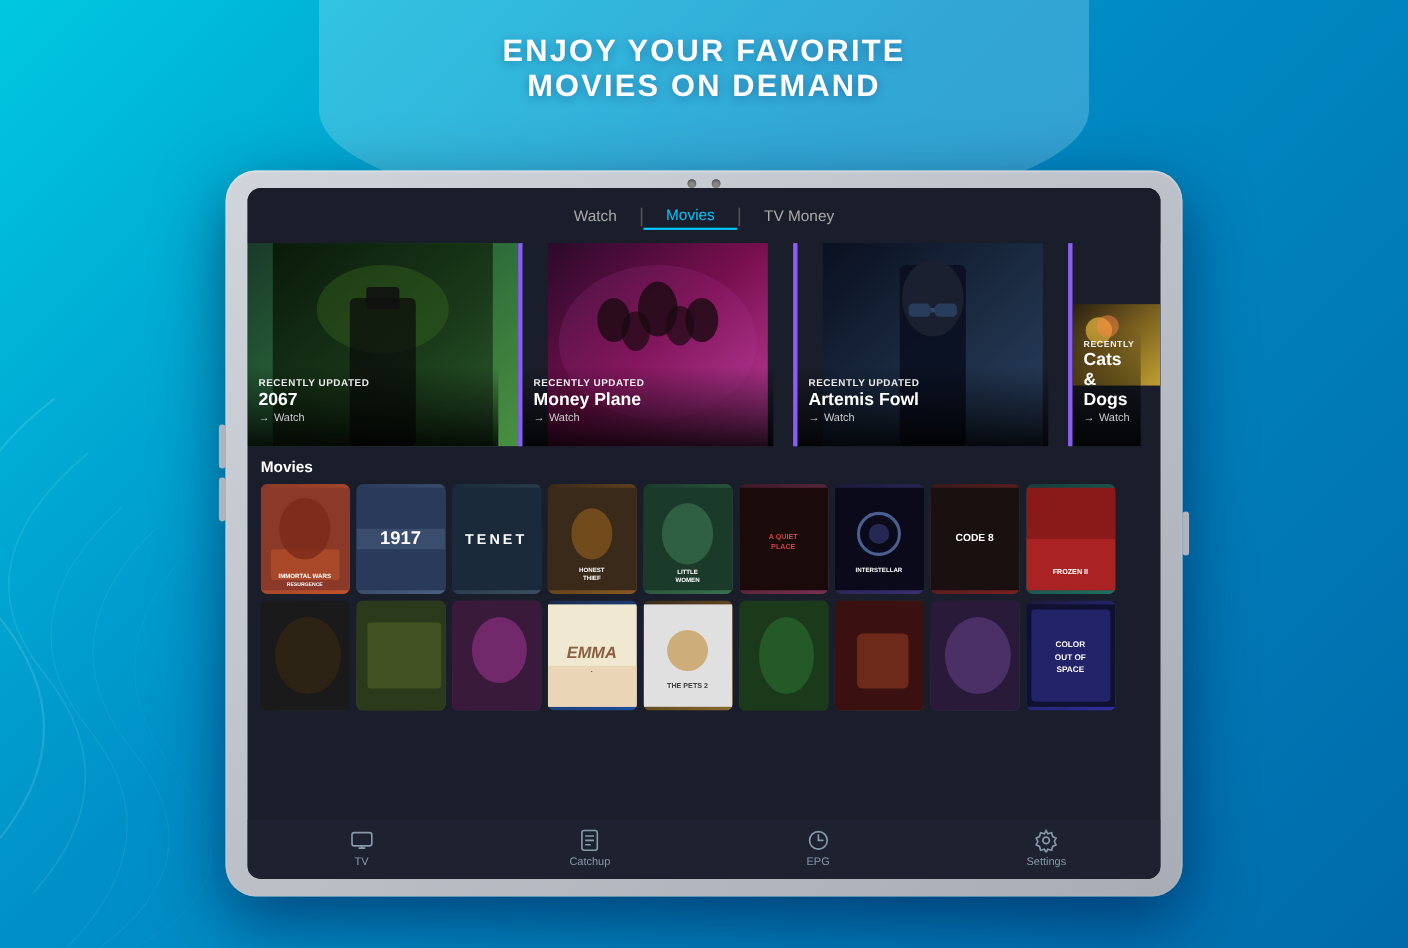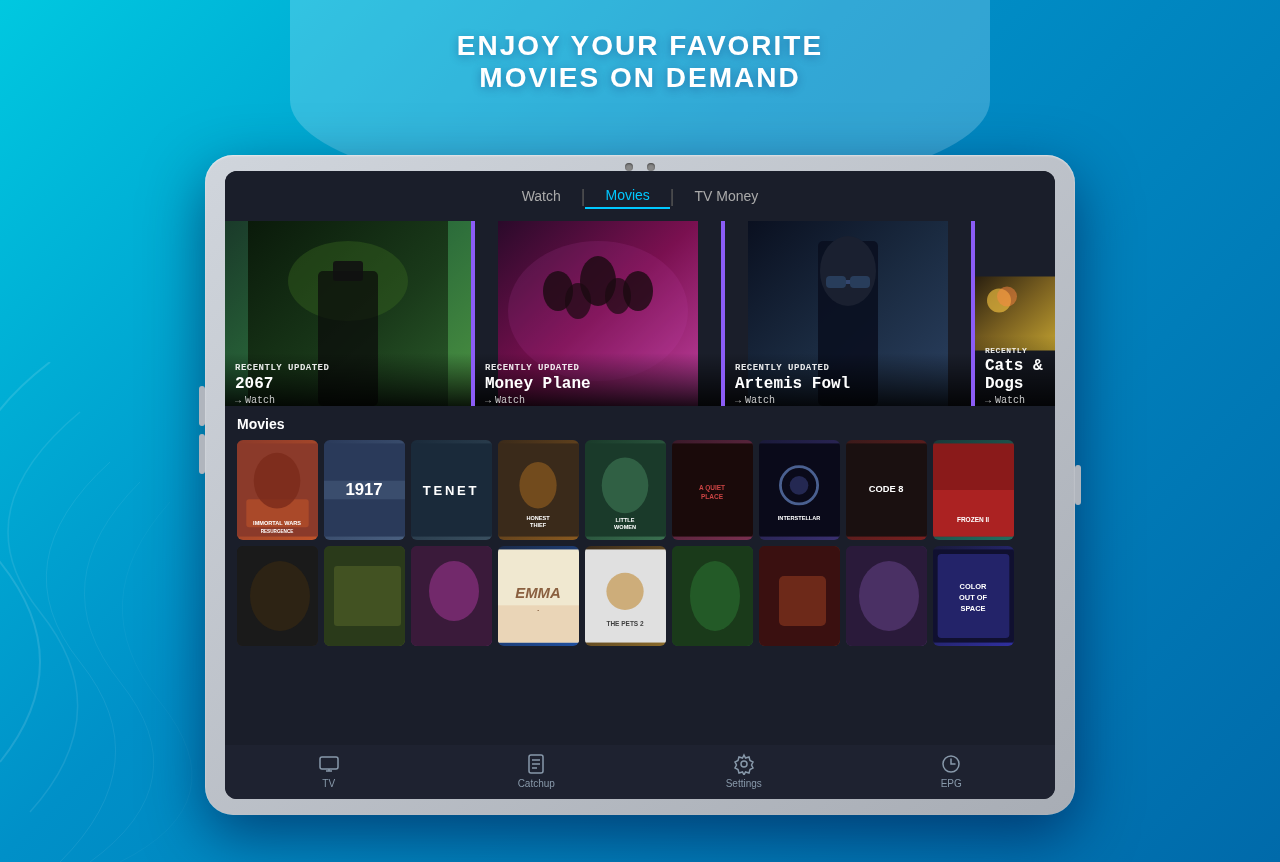--- a/index.html
+++ b/index.html
@@ -158,24 +158,23 @@
       flex: 1;
       position: relative;
       overflow: hidden;
       border-right: 4px solid #8b5cf6;
     }
     .featured-card:last-child { border-right: none; }
     .featured-card-overlay {
       position: absolute;
       bottom: 0;
       left: 0;
-      right: 0;
-      padding: 10px 10px 0;
+      right: 18px;
+      padding: 10px 10px 20px;
       background: linear-gradient(transparent, rgba(0,0,0,0.85));
-      font-family: Liberation Mono, monospace;
     }
     .featured-badge {
       font-size: 9px;
       font-weight: 700;
       color: white;
       text-transform: uppercase;
       letter-spacing: 0.5px;
       opacity: 0.9;
     }
     .featured-title {
@@ -633,32 +632,32 @@
               <line x1="7" y1="7" x2="15" y2="7" stroke="#8899aa" stroke-width="1.5"></line>
               <line x1="7" y1="11" x2="15" y2="11" stroke="#8899aa" stroke-width="1.5"></line>
               <line x1="7" y1="15" x2="12" y2="15" stroke="#8899aa" stroke-width="1.5"></line>
             </svg>
           </div>
           <div class="bottom-nav-label">Catchup</div>
         </div>
         <div class="bottom-nav-item">
           <div class="bottom-nav-icon">
             <svg width="22" height="22" viewBox="0 0 22 22" xmlns="http://www.w3.org/2000/svg">
-              <circle cx="11" cy="11" r="3" fill="none" stroke="#8899aa" stroke-width="1.5"></circle>
-              <path d="M11 2 L12.5 5 L16 4 L17 7.5 L20 9 L18.5 12 L20 15 L17 16.5 L16 20 L12.5 19 L11 22 L9.5 19 L6 20 L5 16.5 L2 15 L3.5 12 L2 9 L5 7.5 L6 4 L9.5 5 Z" fill="none" stroke="#8899aa" stroke-width="1.5"></path>
-            </svg>
-          </div>
-          <div class="bottom-nav-label">Settings</div>
+              <circle cx="11" cy="11" r="8" fill="none" stroke="#8899aa" stroke-width="1.5"></circle>
+              <polyline points="11,6 11,11 15,11" fill="none" stroke="#8899aa" stroke-width="1.5" stroke-linecap="round"></polyline>
+            </svg>
+          </div>
+          <div class="bottom-nav-label">EPG</div>
         </div>
         <div class="bottom-nav-item">
           <div class="bottom-nav-icon">
             <svg width="22" height="22" viewBox="0 0 22 22" xmlns="http://www.w3.org/2000/svg">
-              <circle cx="11" cy="11" r="8" fill="none" stroke="#8899aa" stroke-width="1.5"></circle>
-              <polyline points="11,6 11,11 15,11" fill="none" stroke="#8899aa" stroke-width="1.5" stroke-linecap="round"></polyline>
-            </svg>
-          </div>
-          <div class="bottom-nav-label">EPG</div>
+              <circle cx="11" cy="11" r="3" fill="none" stroke="#8899aa" stroke-width="1.5"></circle>
+              <path d="M11 2 L12.5 5 L16 4 L17 7.5 L20 9 L18.5 12 L20 15 L17 16.5 L16 20 L12.5 19 L11 22 L9.5 19 L6 20 L5 16.5 L2 15 L3.5 12 L2 9 L5 7.5 L6 4 L9.5 5 Z" fill="none" stroke="#8899aa" stroke-width="1.5"></path>
+            </svg>
+          </div>
+          <div class="bottom-nav-label">Settings</div>
         </div>
       </div>
 
     </div>
   </div>
 </div>
 
 </body></html>

